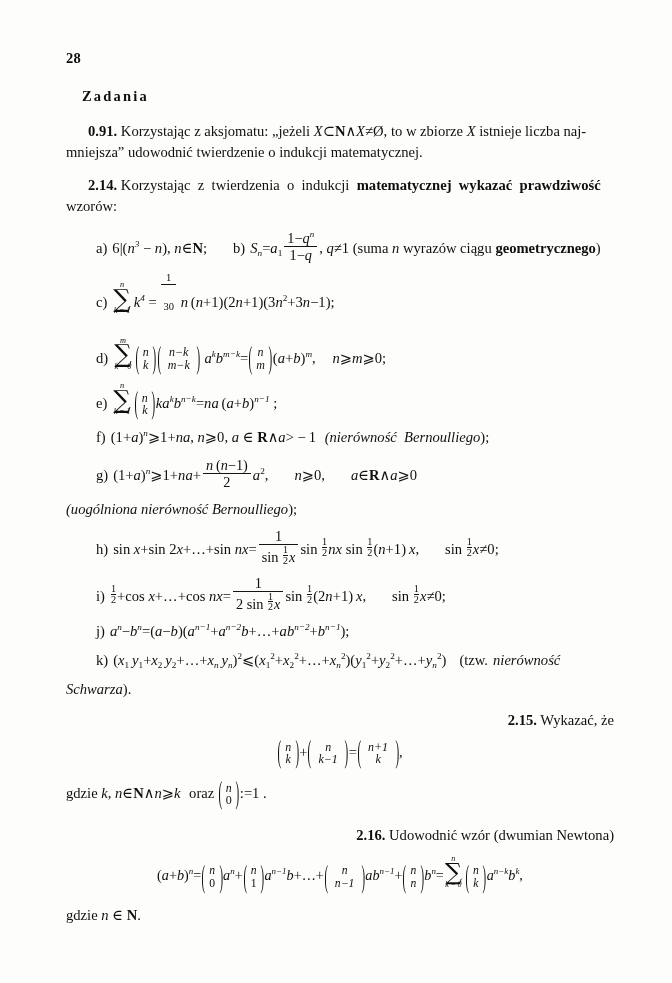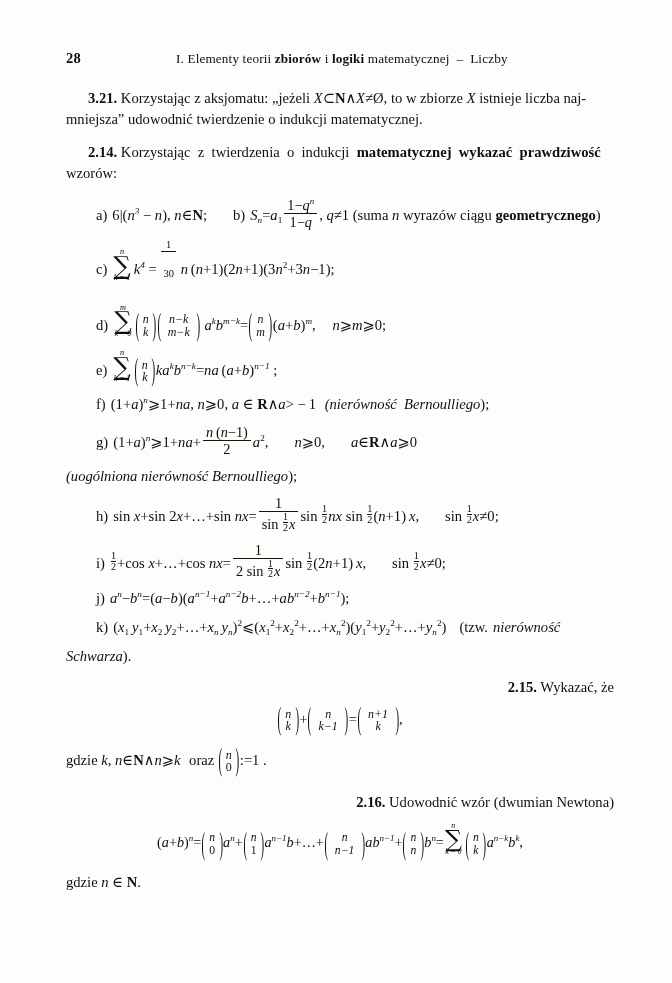--- a/index.html
+++ b/index.html
@@ -195,27 +195,27 @@
   .rel { font-style: normal; }
   .paren { font-style: normal; text-align: center; }
 </style>
 </head>
 <body>
 
 <div class="page">
 
   <div class="runhead">
     <span class="folio">28</span>
-    <span class="runtitle">I. Elementy teorii <b>zbiorów</b> i <b>logiki</b> matematycznej &nbsp;–&nbsp; Liczby</span>
   </div>
 
   <div class="col">
 
-
-    <p class="para"><span class="exno">3.21.</span> Korzystając z aksjomatu: „jeżeli <span class="mi">X</span><span class="rel">⊂</span><span class="bb">N</span><span class="rel">∧</span><span class="mi">X</span><span class="rel">≠Ø</span>, to w zbiorze <span class="mi">X</span> istnieje liczba naj-<br>mniejsza” udowodnić twierdzenie o indukcji matematycznej.</p>
+    <div class="sechead">Zadania</div>
+
+    <p class="para"><span class="exno">0.91.</span> Korzystając z aksjomatu: „jeżeli <span class="mi">X</span><span class="rel">⊂</span><span class="bb">N</span><span class="rel">∧</span><span class="mi">X</span><span class="rel">≠Ø</span>, to w zbiorze <span class="mi">X</span> istnieje liczba naj-<br>mniejsza” udowodnić twierdzenie o indukcji matematycznej.</p>
 
     <p class="para"><span class="exno">2.14.</span> Korzystając&nbsp; z&nbsp; twierdzenia&nbsp; o&nbsp; indukcji&nbsp; <span class="bold">matematycznej&nbsp; wykazać&nbsp; prawdziwość</span><br>wzorów:</p>
 
     <div class="item math">
       <span>a)</span><span class="sp"></span>6<span style="font-style:normal;">|</span>(<span class="mi">n</span><sup class="up">3</sup> − <span class="mi">n</span>)<span class="rel">,</span> <span class="mi">n</span><span class="rel">∈</span><span class="bb">N</span><span class="rel">;</span><span class="spx"></span><span>b)</span><span class="sp"></span><span class="mi">S</span><sub class="dn">n</sub><span class="rel">=</span><span class="mi">a</span><sub class="dn rm">1</sub><span class="frac"><span class="num">1−<span class="mi">q</span><sup class="up">n</sup></span><span class="den">1−<span class="mi">q</span></span></span><span class="rel">,</span> <span class="mi">q</span><span class="rel">≠1</span> <span class="paren">(suma</span> <span class="mi">n</span> wyrazów ciągu <span class="bold">geometrycznego</span><span class="paren">)</span>
     </div>
 
     <div class="item math">
       <span>c)</span><span class="sp"></span><span class="sum"><span class="lim">n</span><span class="sig">∑</span><span class="lim">k = 1</span></span><span class="mi">k</span><sup class="up">4</sup> <span class="rel">=</span> <span class="sfrac"><span class="num">1</span><span class="den">30</span></span> <span class="mi">n</span> (<span class="mi">n</span>+1)(2<span class="mi">n</span>+1)(3<span class="mi">n</span><sup class="up rm">2</sup>+3<span class="mi">n</span>−1)<span class="rel">;</span>
     </div>

